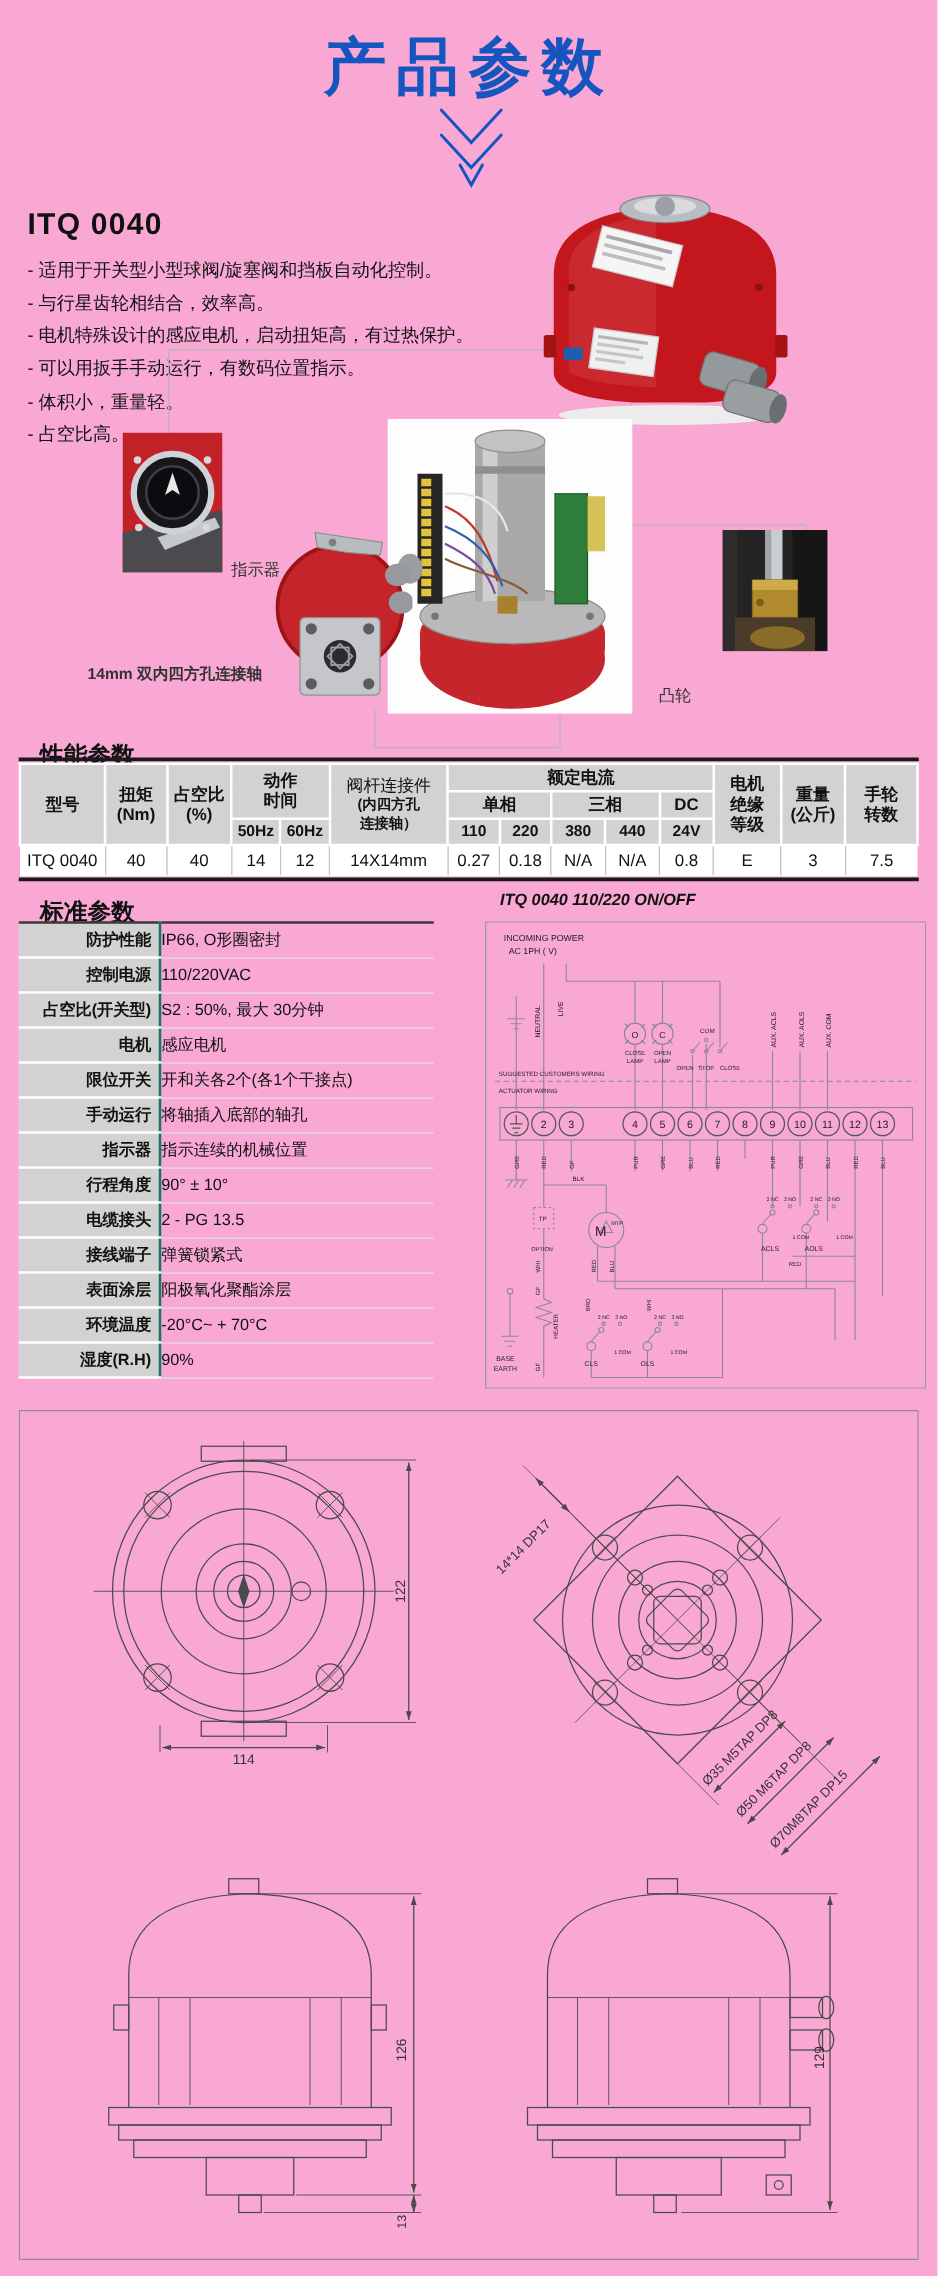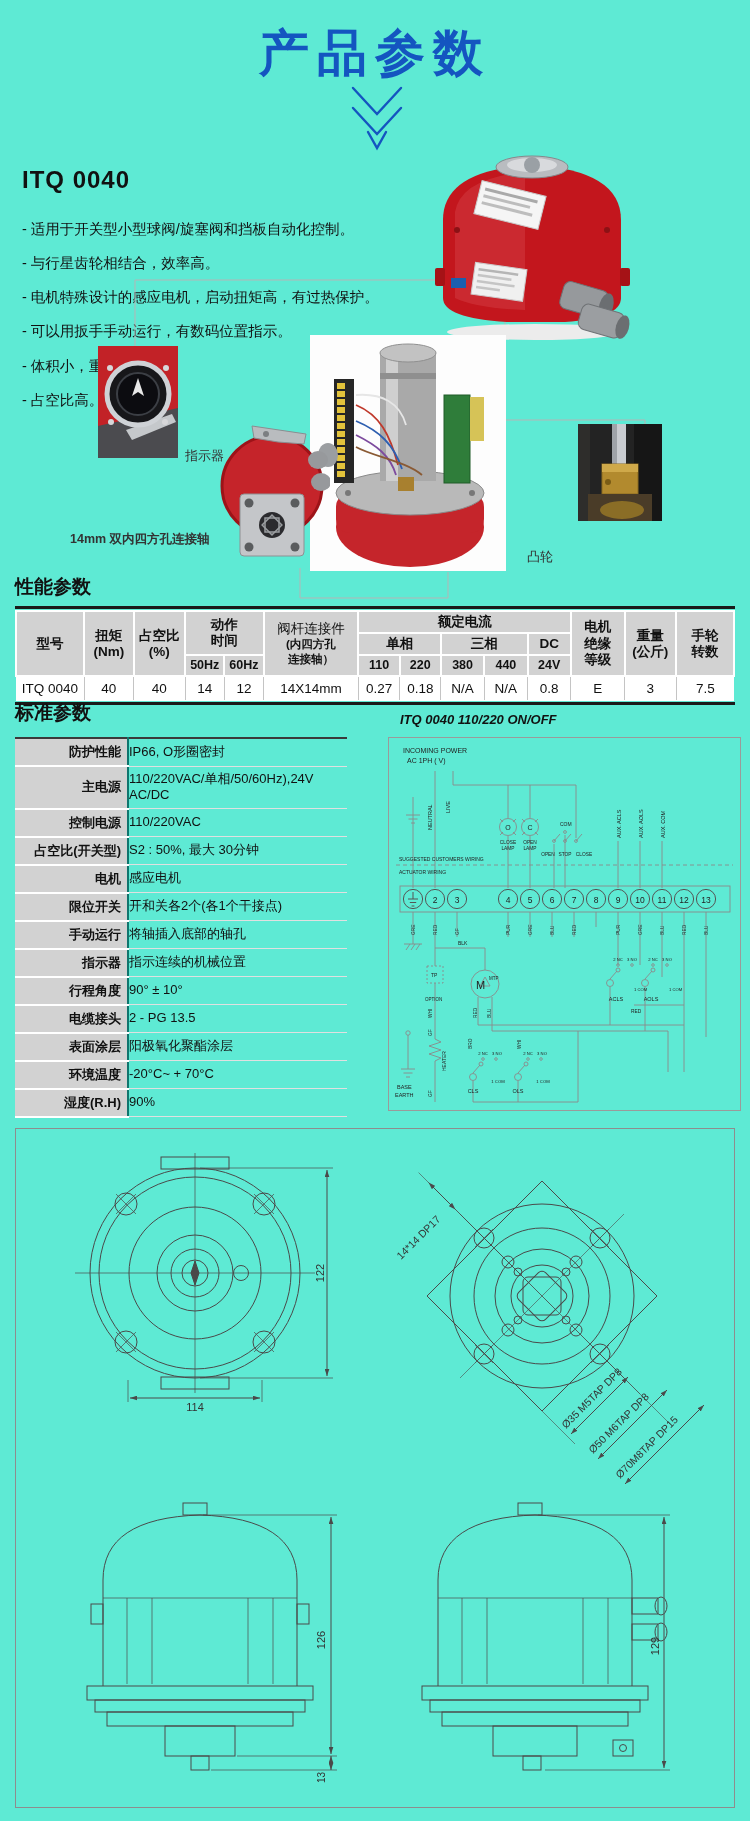--- a/index.html
+++ b/index.html
@@ -1,30 +1,30 @@
 <!DOCTYPE html>
 <html><head>
 <meta charset="utf-8">
 <style>
   html,body{margin:0;padding:0;background:#fff;}
   body{font-family:"Liberation Sans","DejaVu Sans",sans-serif;color:#111;}
-  .page{position:relative;width:750px;height:1821px;background:#5eead4;overflow:hidden;}
+  .page{position:relative;width:750px;height:1821px;background:#f9a8d4;overflow:hidden;}
   .page-title{position:absolute;left:0;top:20px;width:750px;margin:0;text-align:center;
     color:#1455c0;font-size:50px;font-weight:bold;letter-spacing:8px;}
   .down-arrow{position:absolute;left:347px;top:86px;}
   .product-model{position:absolute;left:22px;top:166px;margin:0;font-size:24px;font-weight:bold;letter-spacing:1px;}
   .features{position:absolute;left:22px;top:204px;width:420px;margin:0;padding:0;list-style:none;}
-  .features li{font-size:14.5px;line-height:1.25;margin:16px 0 8px;}
+  .features li{font-size:14.5px;line-height:1.25;margin:4px 0 8px;}
   .photo{position:absolute;}
   .connectors{position:absolute;left:0;top:250px;}
   .photo-label{position:absolute;font-size:13px;color:#333;white-space:nowrap;}
   .lbl-ind{left:185px;top:447px;}
   .lbl-shaft{left:70px;top:531px;font-weight:bold;font-size:12.5px;}
   .lbl-cam{left:527px;top:548px;}
-  .sec-heading{position:absolute;margin:0;font-size:19px;font-weight:bold;}
+  .sec-heading{position:absolute;margin:17px;font-size:19px;font-weight:bold;}
   .perf-heading{left:15px;top:574px;}
   .std-heading{left:15px;top:700px;}
   .variant-tag{position:absolute;left:400px;top:712px;width:340px;
     font-size:13px;font-weight:bold;font-style:italic;}
   .perf-wrap{position:absolute;left:15px;top:606px;width:720px;border-top:3px solid #1a1a1a;border-bottom:3px solid #1a1a1a;padding:1px 0;}
   .perf-table{width:720px;border-collapse:collapse;table-layout:fixed;}
   .perf-table th{background:#d2d2d2;border:2px solid #fff;font-size:13.5px;font-weight:bold;
     text-align:center;vertical-align:middle;padding:2px 0;line-height:1.2;}
   .perf-table th.sub{font-size:12.5px;}
   .perf-table td{background:#fff;border-top:2px solid #fff;border-bottom:1px solid #fff;
@@ -283,24 +283,20 @@
   <h3 class="sec-heading std-heading">标准参数</h3>
   <div class="variant-tag">ITQ 0040 110/220 ON/OFF</div>
 
   <div class="std-table">
 
       <div class="spec-row">
         <div class="spec-label">防护性能</div>
         <div class="spec-value">IP66, O形圈密封</div>
       </div>
 
-      <div class="spec-row">
-        <div class="spec-label">主电源</div>
-        <div class="spec-value">110/220VAC/单相/50/60Hz),24V AC/DC</div>
-      </div>
 
       <div class="spec-row">
         <div class="spec-label">控制电源</div>
         <div class="spec-value">110/220VAC</div>
       </div>
 
       <div class="spec-row">
         <div class="spec-label">占空比(开关型)</div>
         <div class="spec-value">S2 : 50%, 最大 30分钟</div>
       </div>
@@ -330,20 +326,24 @@
       <div class="spec-row">
         <div class="spec-label">行程角度</div>
         <div class="spec-value">90° ± 10°</div>
       </div>
 
       <div class="spec-row">
         <div class="spec-label">电缆接头</div>
         <div class="spec-value">2 - PG 13.5</div>
       </div>
 
+      <div class="spec-row">
+        <div class="spec-label">接线端子</div>
+        <div class="spec-value">弹簧锁紧式</div>
+      </div>
 
       <div class="spec-row">
         <div class="spec-label">表面涂层</div>
         <div class="spec-value">阳极氧化聚酯涂层</div>
       </div>
 
       <div class="spec-row">
         <div class="spec-label">环境温度</div>
         <div class="spec-value">-20°C~ + 70°C</div>
       </div>

